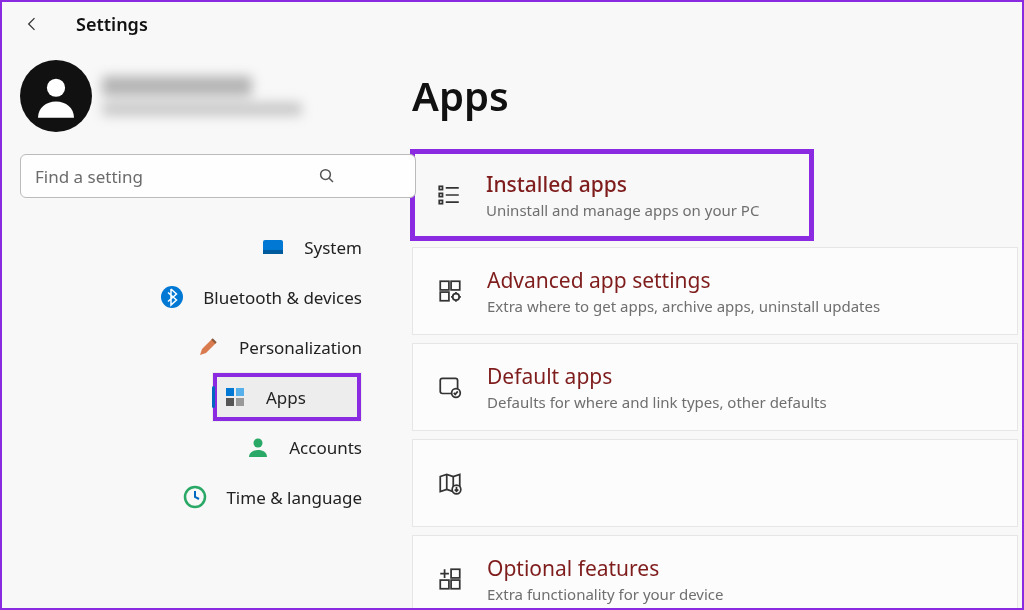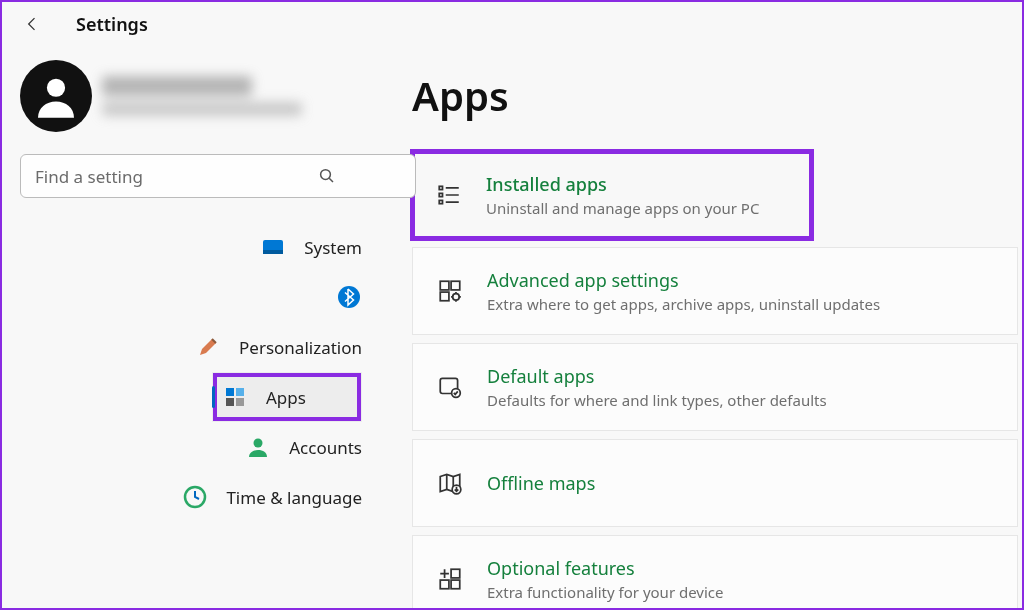--- a/index.html
+++ b/index.html
@@ -32,21 +32,21 @@
     .nav-item.sel::before { content:""; position:absolute; left:0; top:14px; bottom:14px; width:3px; background:#0067c0; border-radius:3px; }
     .nav-item.hl { outline:4px solid #8a2be2; outline-offset:-5px; border-radius:0;}
     .nav-item.sel.hl { width:150px; }
 
     .main { flex:1; padding:22px 4px 0 40px; }
     .page-title { font-size:40px; font-weight:600; color:#111; margin-bottom:28px; }
     .cards { display:flex; flex-direction:column; gap:8px; }
     .card { display:flex; align-items:center; height:88px; background:#fcfcfc; border:1px solid #e6e6e6; border-radius:0; padding-left:22px; }
     .card .cic { width:30px; height:30px; display:flex; align-items:center; justify-content:center; color:#444; }
     .card .ct { margin-left:22px; display:flex; flex-direction:column; gap:2px; }
-    .card .ct .t { font-size:18px; color:#15803d; }
+    .card .ct .t { font-size:21px; color:#7f1d1d; }
     .card .ct .s { font-size:15px; color:#6f6f6f; }
     .card.hl { outline:5px solid #8a2be2; outline-offset:-3px; width:400px; border-radius:0; background:transparent; border:0;}
     .card.hl .ct .t { font-weight:500;}
   </style>
 </head>
 <body>
 
 <div class="top-bar">
   <div class="back-btn">
     <svg viewBox="0 0 24 24" width="20" height="20" fill="none" stroke="#333" stroke-width="1.5">
@@ -94,20 +94,21 @@
         <span class="lbl">System</span>
       </div>
 
       <div class="nav-item">
         <span class="ic">
           <svg width="24" height="24" viewBox="0 0 24 24">
               <circle cx="12" cy="12" r="11" fill="#0078d4"></circle>
               <path d="M11 4v16l5.5-5L8 7.5M11 4l5.5 5L8 16.5" fill="none" stroke="#fff" stroke-width="1.5"></path>
             </svg>
         </span>
+        <span class="lbl">Bluetooth &amp; devices</span>
       </div>
 
 
       <div class="nav-item">
         <span class="ic">
           <svg width="24" height="24" viewBox="0 0 24 24">
               <path d="M4 20l2-6 10-10 4 4-10 10z" fill="#d97b4f"></path>
               <path d="M16 4l4 4" stroke="#8b5a3c" stroke-width="2"></path>
             </svg>
         </span>
@@ -202,21 +203,20 @@
       <div class="card">
         <span class="cic">
           <svg width="26" height="26" viewBox="0 0 24 24" fill="none" stroke="#333" stroke-width="1.6">
               <path d="M3 6l6-2 6 2 6-2v14l-6 2-6-2-6 2z"></path>
               <path d="M9 4v14M15 6v14"></path>
               <circle cx="18" cy="18" r="4" fill="#fff"></circle>
               <path d="M18 15.5v4M16.3 18l1.7 1.7L19.7 18"></path>
             </svg>
         </span>
         <div class="ct">
-          <span class="t">Offline maps</span>
         </div>
       </div>
 
       <div class="card">
         <span class="cic">
           <svg width="26" height="26" viewBox="0 0 24 24" fill="none" stroke="#333" stroke-width="1.6">
               <rect x="13" y="3" width="8" height="8"></rect>
               <rect x="3" y="13" width="8" height="8"></rect>
               <rect x="13" y="13" width="8" height="8"></rect>
               <path d="M7 3v8M3 7h8"></path>

